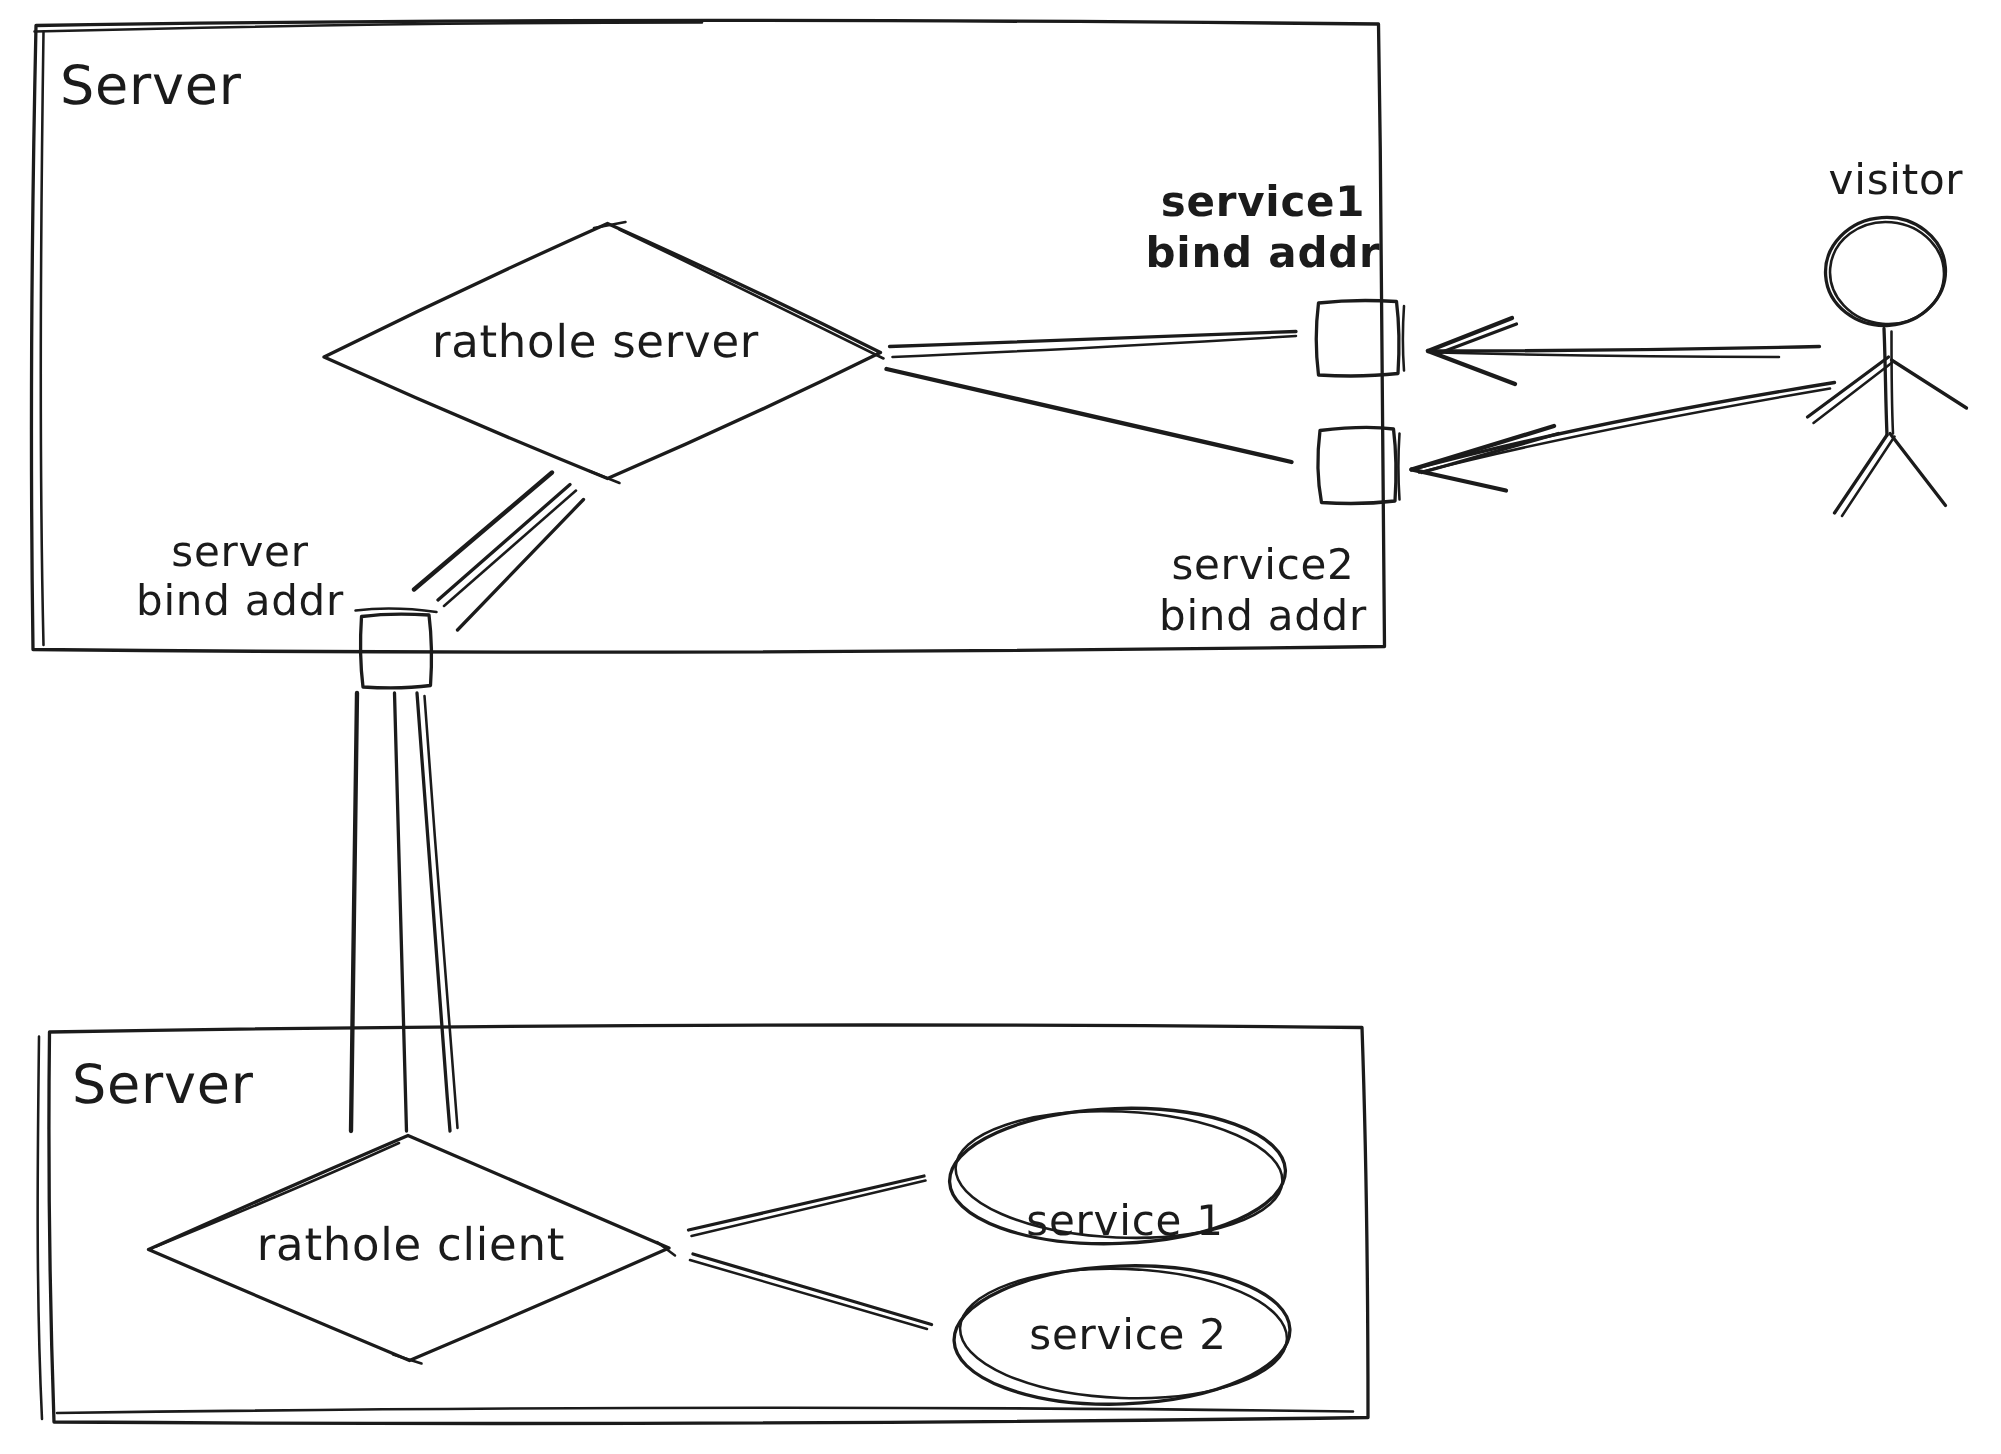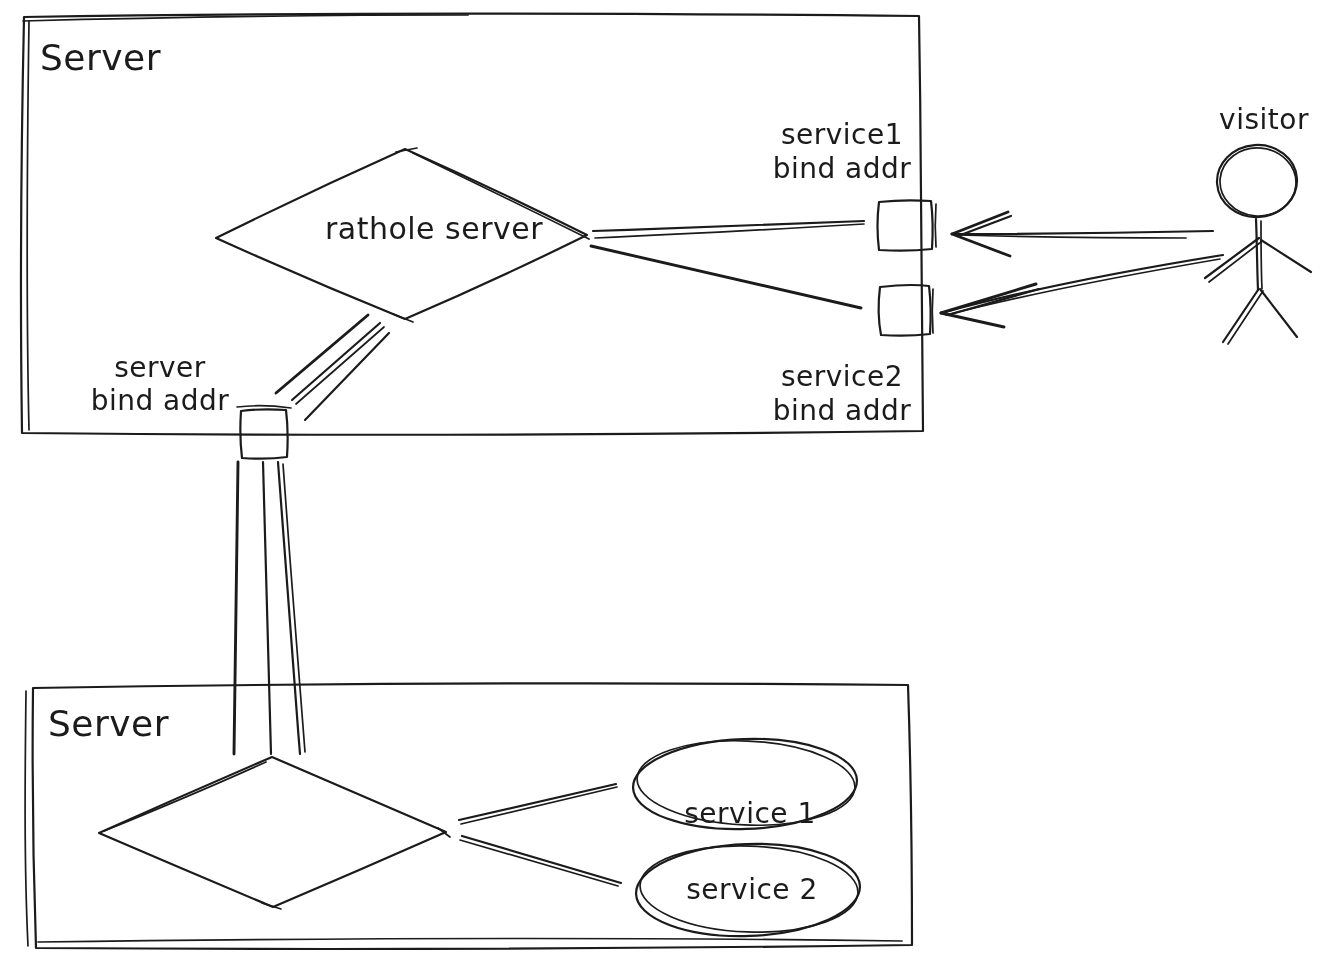--- a/index.html
+++ b/index.html
@@ -134,39 +134,40 @@
       <path class="s" d="M1223 255 C 1130 270, 1030 289, 941 313"></path>
       <path class="s1" d="M1220 259 C 1132 274, 1036 292, 946 315"></path>
       <path class="s2" d="M1036 284 L941 313"></path>
       <path class="s" d="M1039 289 L948 315"></path>
       <path class="s2" d="M1004 327 L941 313"></path>
     </g>
   </svg>
 
   <div class="label box-title" style="left:40px; top:38px;">Server</div>
 
-  <div class="label node-title centered" style="left:434px; top:212px;">rathole server</div>
+  <div class="label node-title centered" style="left:397px; top:212px;">rathole server</div>
 
-  <div class="label centered two-line" style="left:842px; top:118px;">
+  <div class="label centered two-line" style="left:842px; top:118px;font-weight:bold;">
     <span>service1</span>
     <span>bind addr</span>
   </div>
 
   <div class="label centered two-line" style="left:842px; top:342px;margin-top:18px;">
     <span>service2</span>
     <span>bind addr</span>
   </div>
 
   <div class="label centered two-line" style="left:160px; top:351px; line-height:33px;">
     <span>server</span>
     <span>bind addr</span>
   </div>
 
   <div class="label centered" style="left:1264px; top:103px;">visitor</div>
 
   <div class="label box-title" style="left:48px; top:704px;">Server</div>
 
+  <div class="label node-title centered" style="left:274px; top:814px;">rathole client</div>
 
   <div class="label centered" style="left:750px; top:797px;">service 1</div>
 
   <div class="label centered" style="left:752px; top:873px;">service 2</div>
 
 </div>
 
 </body></html>

